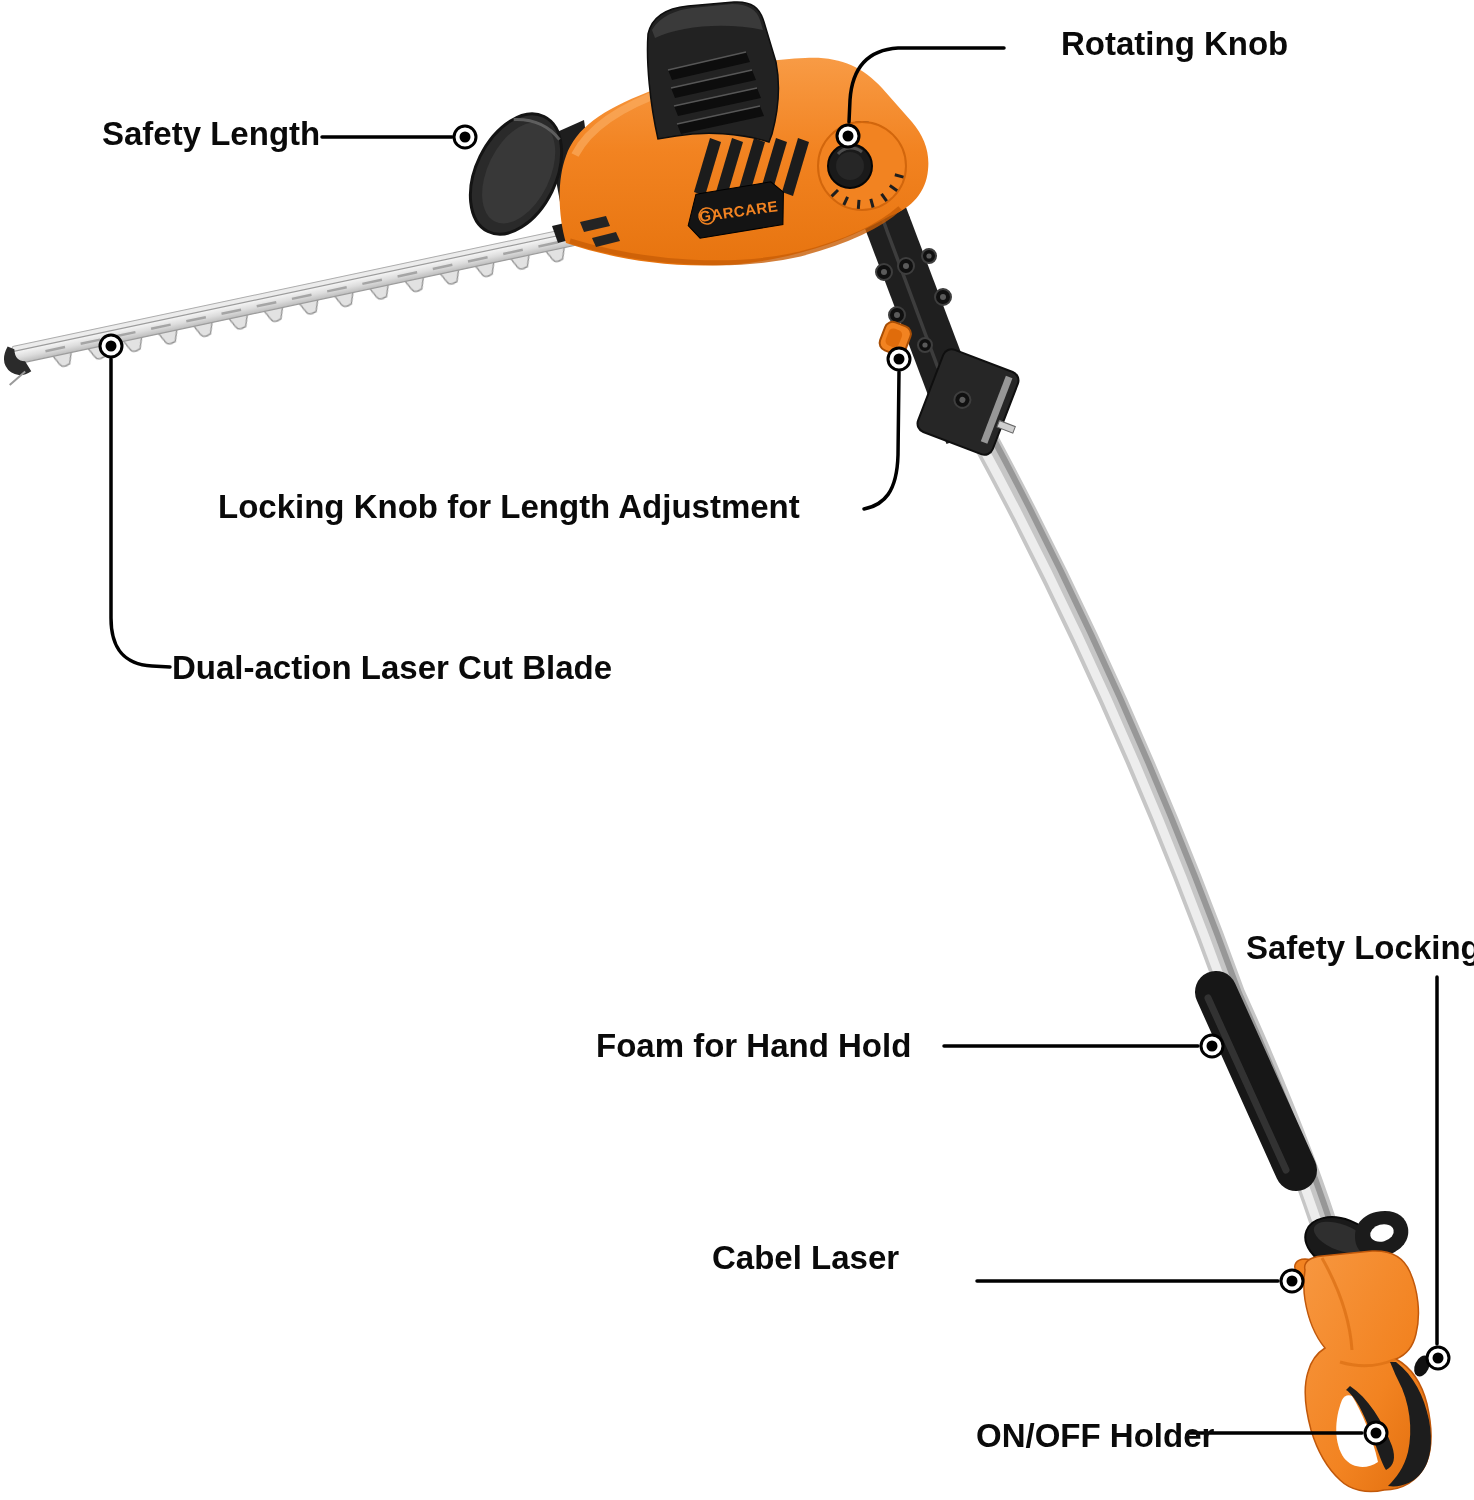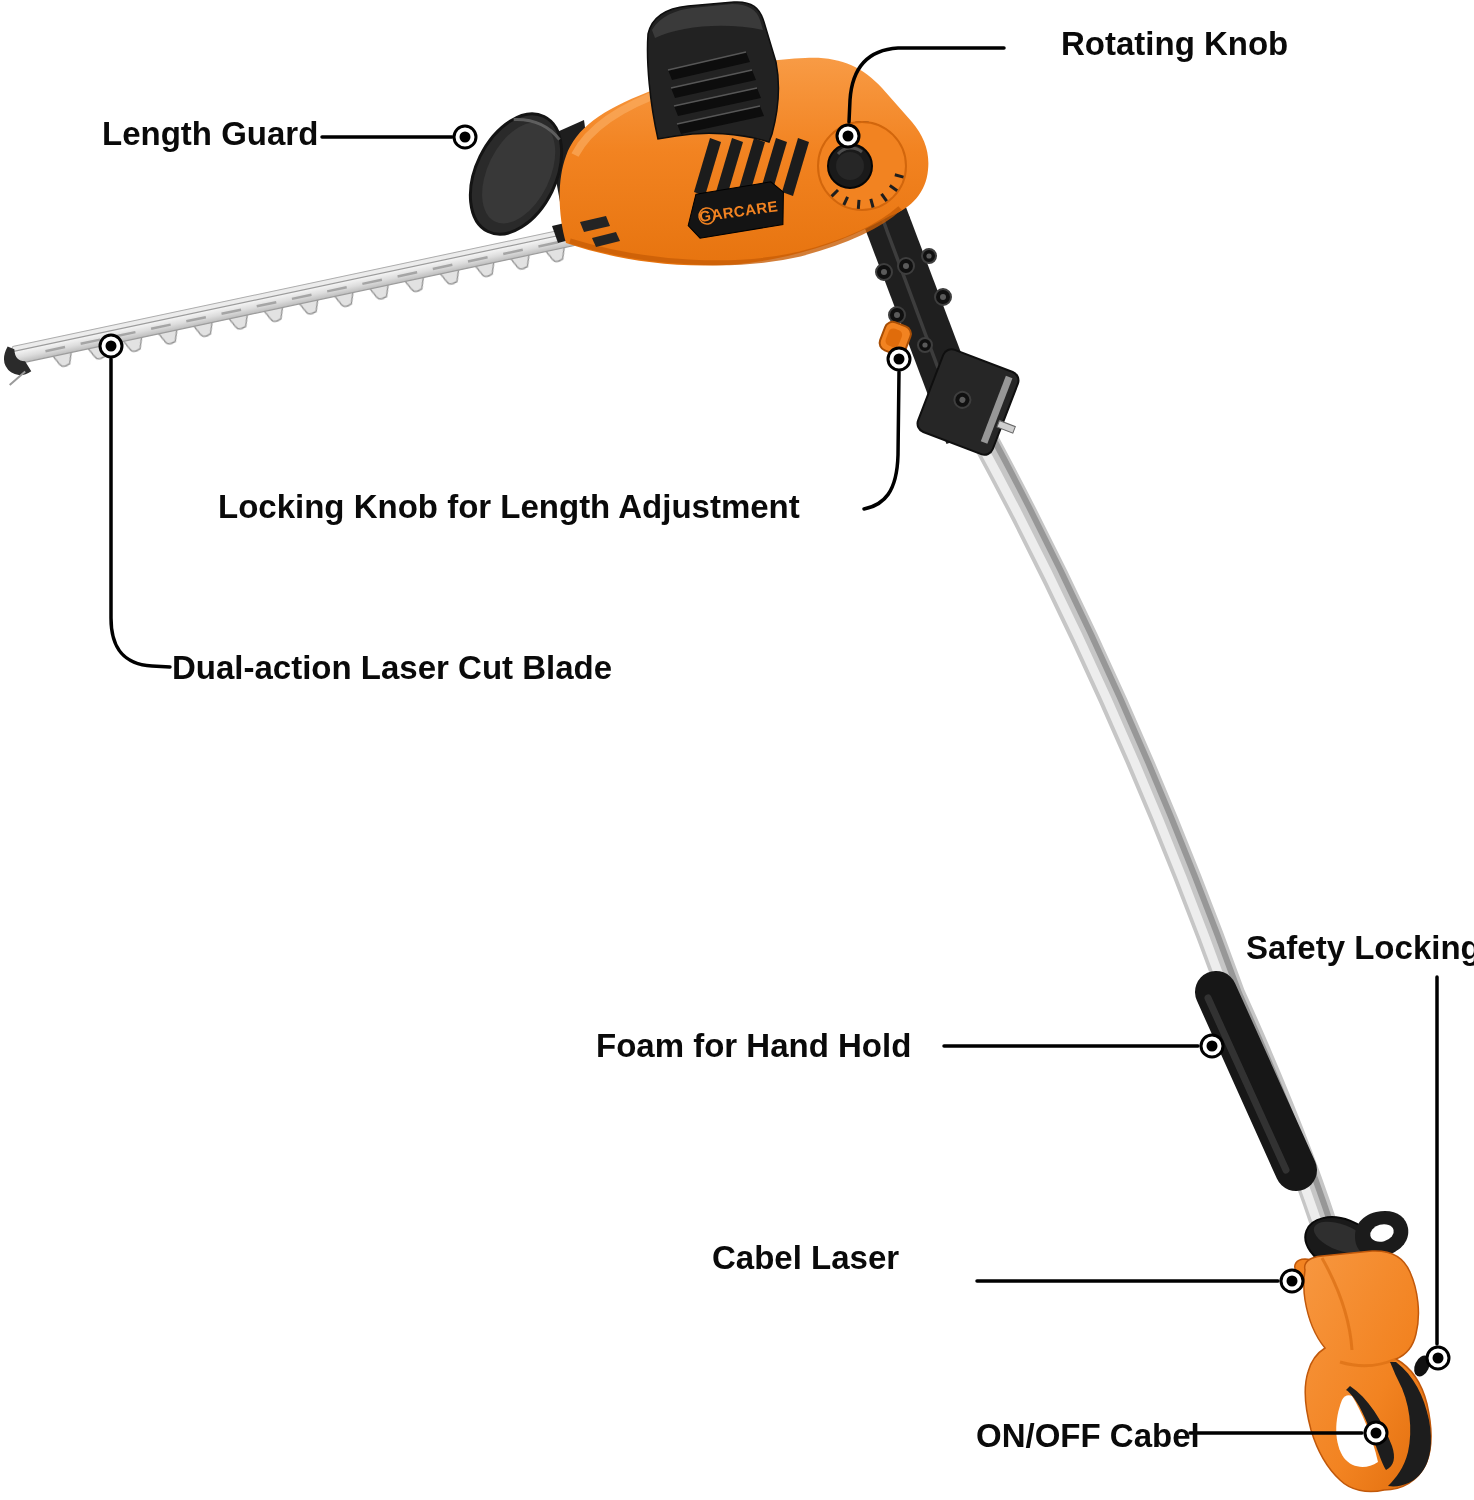--- a/index.html
+++ b/index.html
@@ -236,20 +236,20 @@
           <circle cx="1292" cy="1281" r="5.5" fill="#000"></circle>
         </g>
       <g>
           <circle cx="1376" cy="1433" r="11" fill="#fff" stroke="#000" stroke-width="3"></circle>
           <circle cx="1376" cy="1433" r="5.5" fill="#000"></circle>
         </g>
     </g>
   </svg>
 
   <div class="callout-label" style="left:1061px;top:26px">Rotating Knob</div>
-  <div class="callout-label" style="left:102px;top:116px">Length Guard</div>
+  <div class="callout-label" style="left:102px;top:116px">Safety Length</div>
   <div class="callout-label" style="left:172px;top:650px">Dual-action Laser Cut Blade</div>
   <div class="callout-label" style="left:218px;top:489px">Locking Knob for Length Adjustment</div>
   <div class="callout-label" style="left:1246px;top:930px">Safety Locking</div>
   <div class="callout-label" style="left:596px;top:1028px">Foam for Hand Hold</div>
   <div class="callout-label" style="left:712px;top:1240px">Cabel Laser</div>
-  <div class="callout-label" style="left:976px;top:1418px">ON/OFF Cabel</div>
+  <div class="callout-label" style="left:976px;top:1418px">ON/OFF Holder</div>
 </div>
 
 </body></html>

